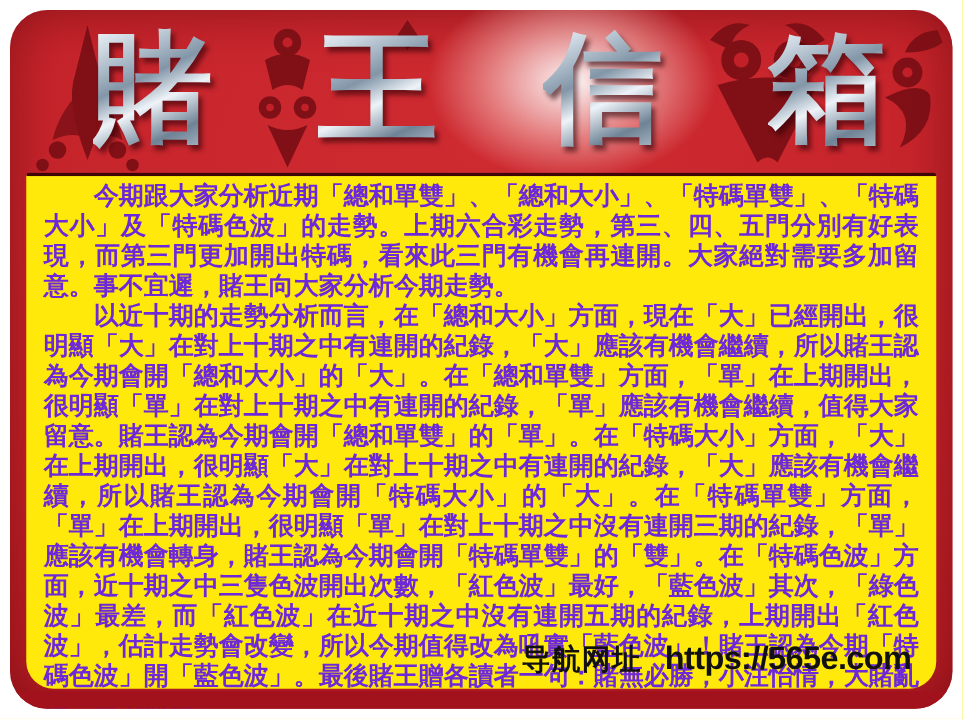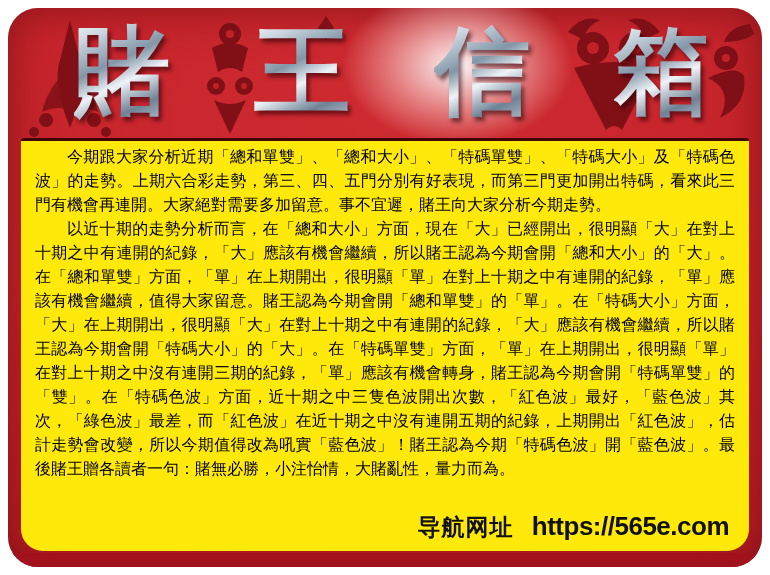--- a/index.html
+++ b/index.html
@@ -47,22 +47,22 @@
   .panel{
     position:absolute;left:13px;right:13px;top:130px;bottom:16px;
     background:#ffe90a;
     border-top:3px solid #3f0608;
     border-radius:3px 3px 22px 22px;
     padding:4px 14px 6px 14px;
     box-sizing:border-box;
   }
   .para{
     margin:0;
-    font-size:16px;line-height:24px;font-weight:400;
-    color:#000000;
+    font-size:20px;line-height:24px;font-weight:700;
+    color:#6d28d9;
     text-align:justify;
     text-indent:2em;
     letter-spacing:0;
   }
   .nav{
     position:absolute;right:20px;bottom:8px;
     font-weight:700;color:#111111;white-space:nowrap;
   }
   .nav-label{font-size:23px;letter-spacing:1px;}
   .url{font-size:26px;font-weight:900;letter-spacing:-0.5px;margin-left:14px;}

